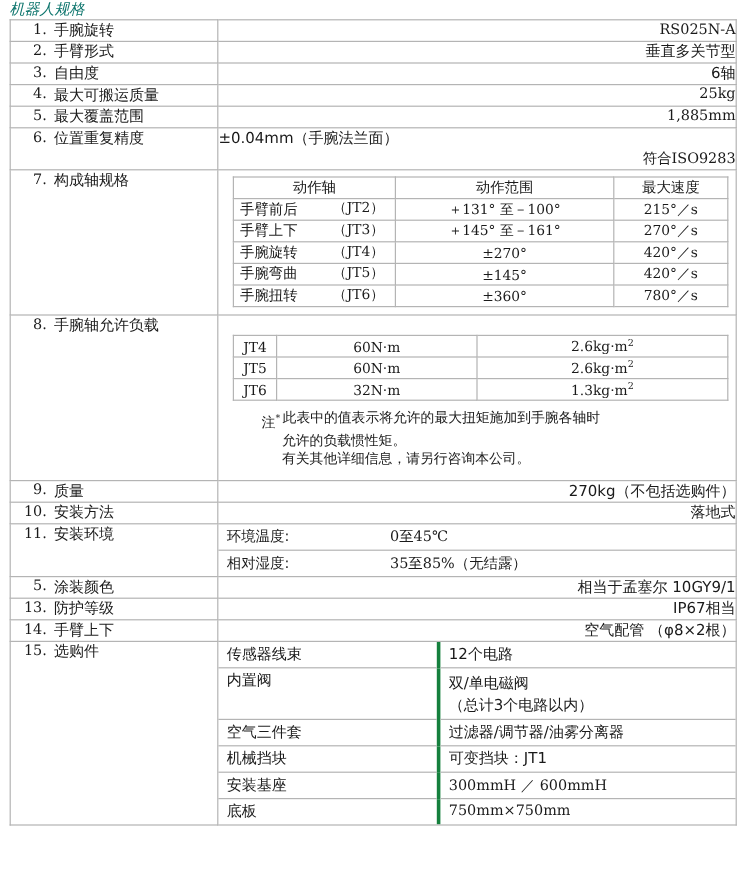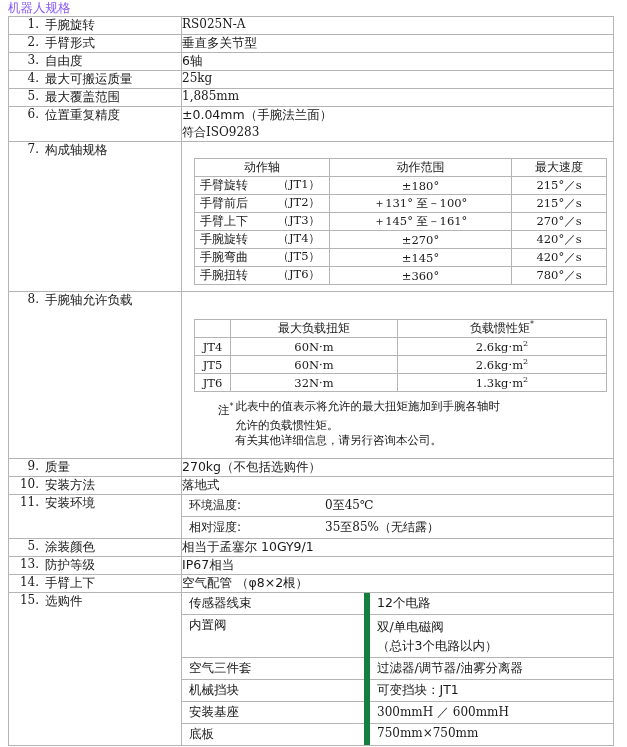--- a/index.html
+++ b/index.html
@@ -18,22 +18,23 @@
     position: relative;
     width: 627px;
     height: 747px;
   }
   .title {
     position: absolute;
     left: 8px;
     top: 0px;
     font-size: 12.5px;
     line-height: 15px;
-    color: #8b5cf6;
+    color: #0f766e;
     white-space: nowrap;
+    font-style: italic;
   }
   .spec-table {
     position: absolute;
     left: 8px;
     top: 16px;
     width: 606px;
     border-collapse: collapse;
     table-layout: fixed;
     font-size: 12px;
   }
@@ -57,41 +58,41 @@
     padding-right: 6px;
     font-size: 12px;
     font-family: "DejaVu Serif", "Liberation Serif", serif;
   }
   .lbl-text {
     font-size: 12.5px;
   }
   .val {
     padding: 3px 0 3px 7px;
     font-size: 12.5px;
+    text-align: right;
   }
   .val-mono {
     font-family: "DejaVu Serif", "Liberation Serif", serif;
     font-size: 12px;
   }
   .row-h {
     height: 18px;
   }
   .nowrap { white-space: nowrap; }
 
   
   .two-col {
     display: flex;
     flex-direction: column;
   }
   .two-col .c1 { width: 148px; }
 
   
   .inner-wrap {
     padding: 5px 6px 6px 12px;
-    margin-top: 11px;
   }
   table.inner {
     border-collapse: collapse;
     table-layout: fixed;
     width: 100%;
     font-size: 11.5px;
   }
   table.inner td {
     border: 1px solid #b4b4b4;
     height: 17px;
@@ -146,21 +147,21 @@
     width: 100%;
     font-size: 12.5px;
   }
   table.opts td {
     border: 0;
     border-top: 1px solid #b4b4b4;
     padding: 2px 0 2px 7px;
     vertical-align: top;
   }
   table.opts tr:first-child td { border-top: 0; }
-  table.opts td.k { width: 175px; border-right: 6px solid #15803d; }
+  table.opts td.k { width: 175px; border-right: 3px solid #15803d; }
   .sub2 { line-height: 19px; }
   .mono-s {
     font-family: "DejaVu Serif", "Liberation Serif", serif;
     font-size: 12px;
   }
 </style>
 </head>
 <body>
 
 <div class="page">
@@ -252,30 +253,20 @@
               </colgroup>
               <tbody>
                 <tr>
                   <td class="hdr">动作轴</td>
                   <td class="hdr">动作范围</td>
                   <td class="hdr">最大速度</td>
                 </tr>
                 <tr>
                   <td>
                     <div class="axis-name">
-                      <span>手臂旋转</span>
-                      <span class="jt">（JT1）</span>
-                    </div>
-                  </td>
-                  <td>±180°</td>
-                  <td>215°／s</td>
-                </tr>
-                <tr>
-                  <td>
-                    <div class="axis-name">
                       <span>手臂前后</span>
                       <span class="jt">（JT2）</span>
                     </div>
                   </td>
                   <td>＋131° 至－100°</td>
                   <td>215°／s</td>
                 </tr>
                 <tr>
                   <td>
                     <div class="axis-name">
@@ -331,25 +322,20 @@
         </td>
         <td>
           <div class="inner-wrap" style="padding-top:16px;">
             <table class="inner">
               <colgroup>
                 <col style="width:36px">
                   <col style="width:167px">
                   <col style="width:">
               </colgroup>
               <tbody>
-                <tr>
-                  <td class="hdr"></td>
-                  <td class="hdr">最大负载扭矩</td>
-                  <td class="hdr"><span>负载惯性矩</span><sup>*</sup></td>
-                </tr>
                 <tr>
                   <td>JT4</td>
                   <td>60N·m</td>
                   <td><span>2.6kg·m</span><sup>2</sup></td>
                 </tr>
                 <tr>
                   <td>JT5</td>
                   <td>60N·m</td>
                   <td><span>2.6kg·m</span><sup>2</sup></td>
                 </tr>

